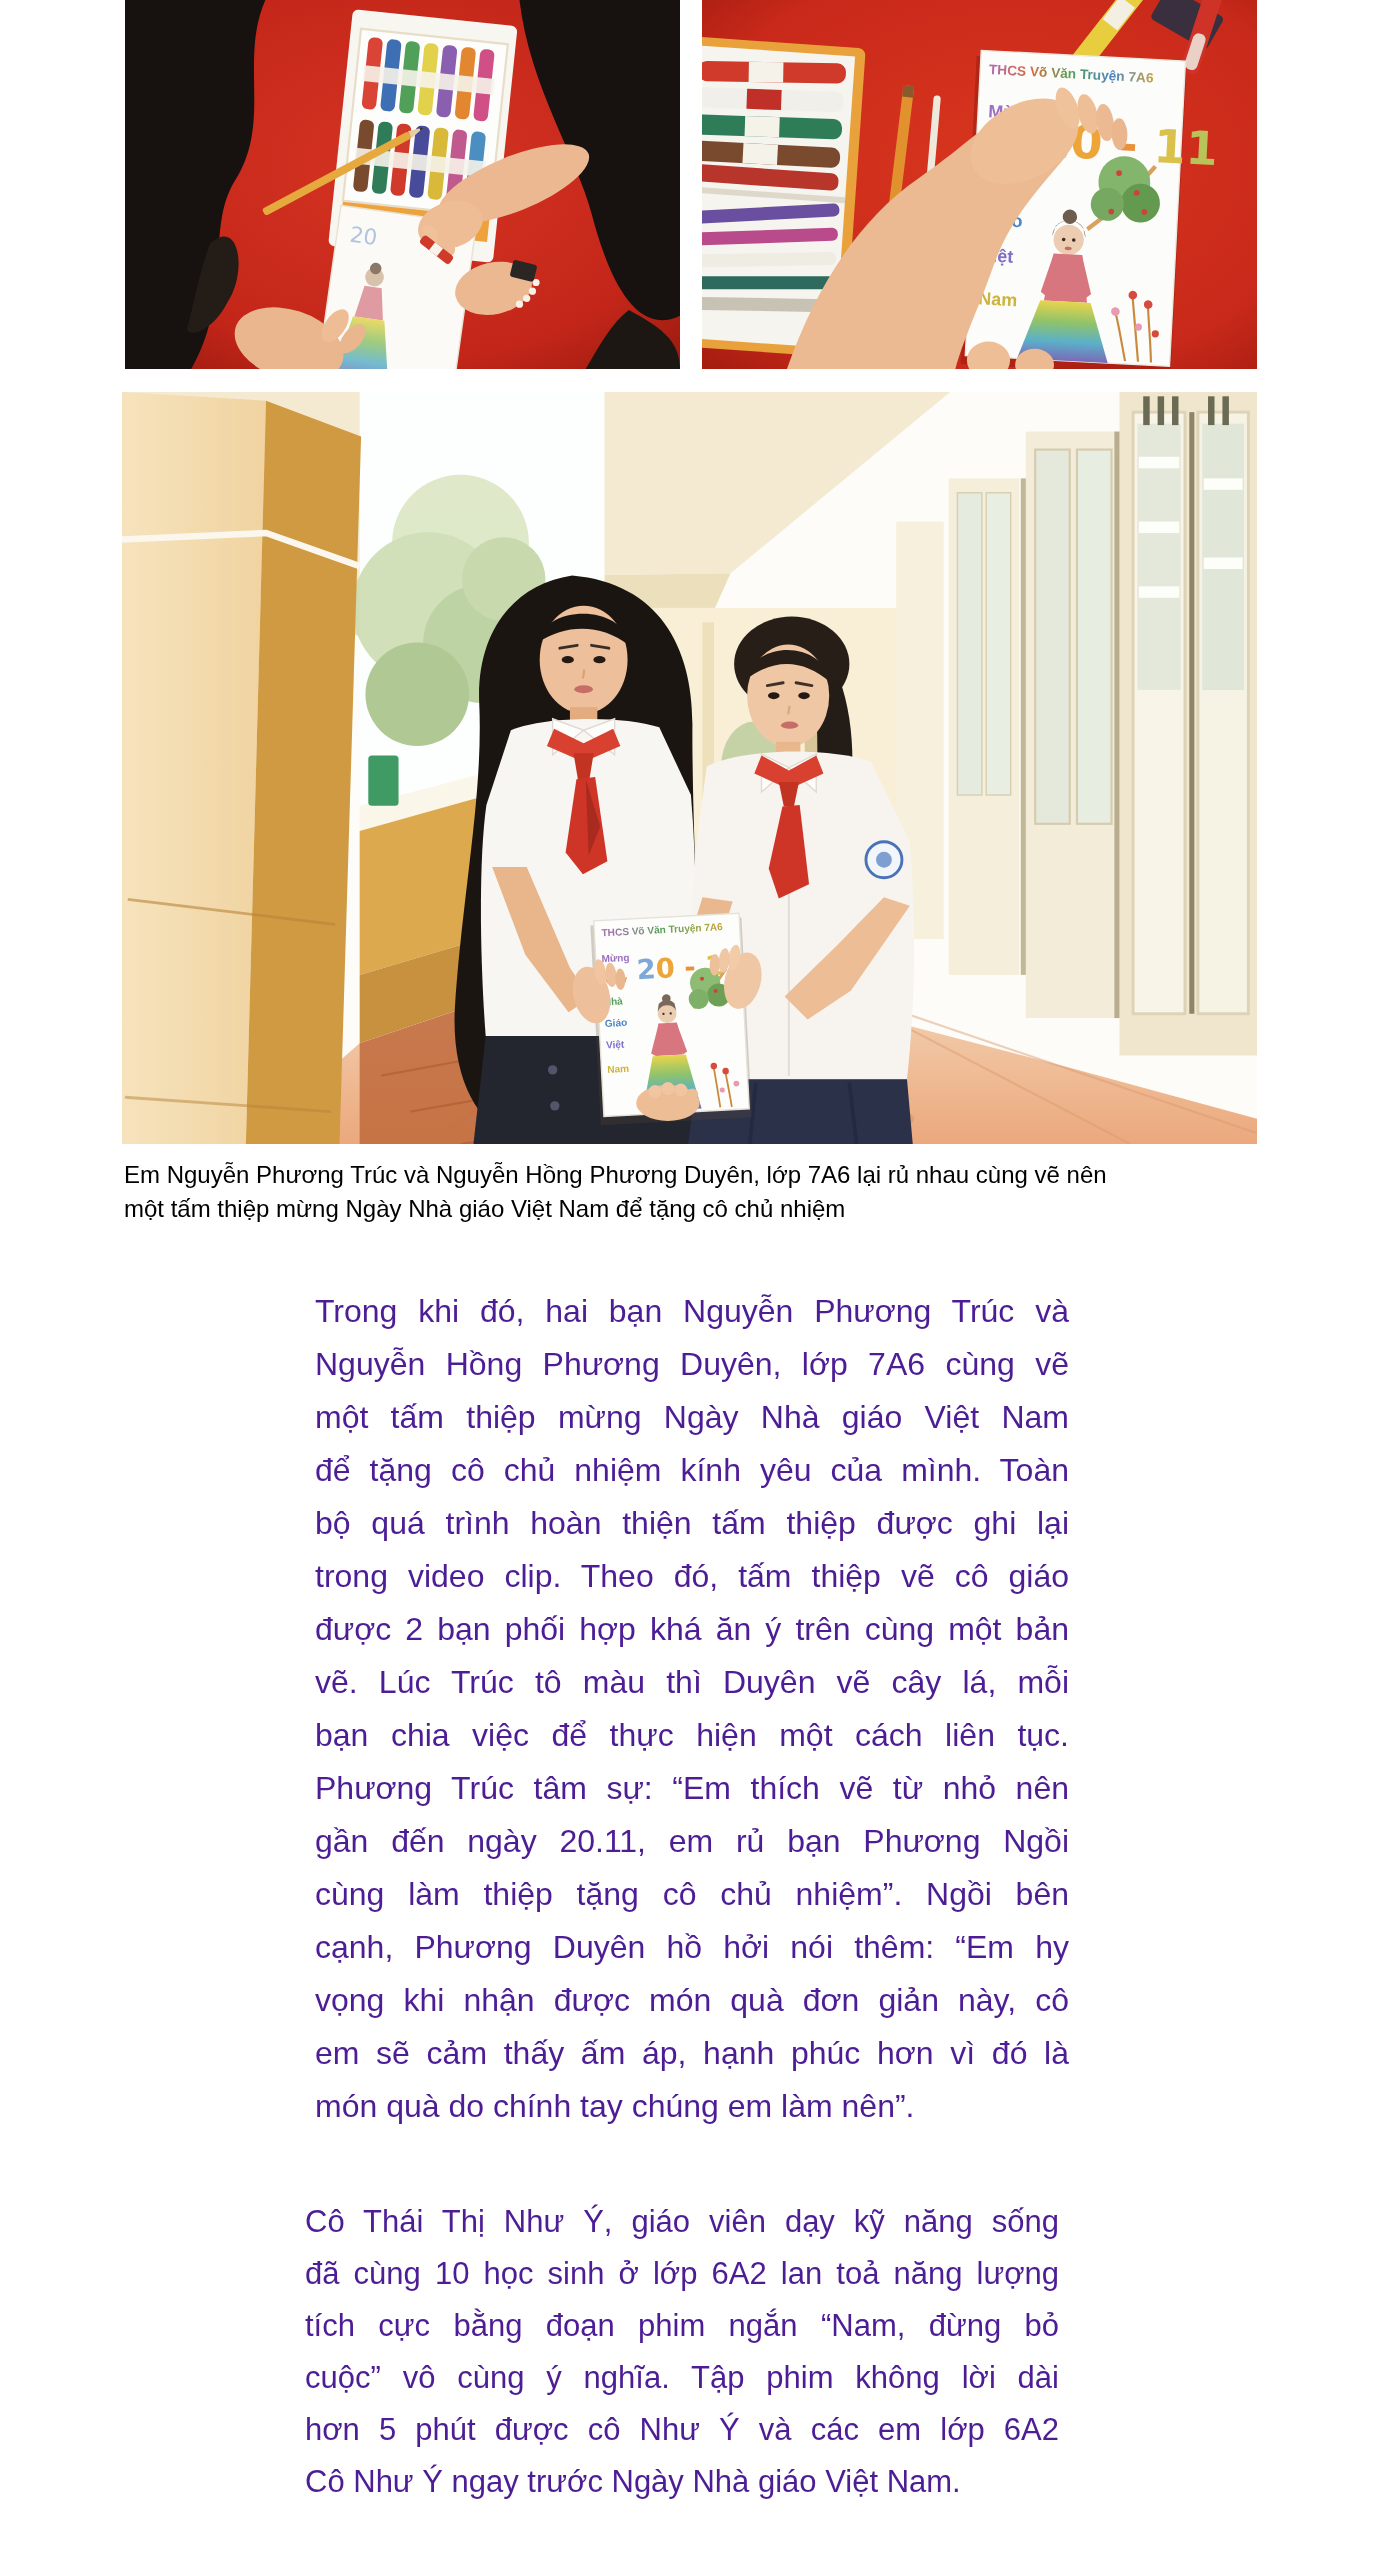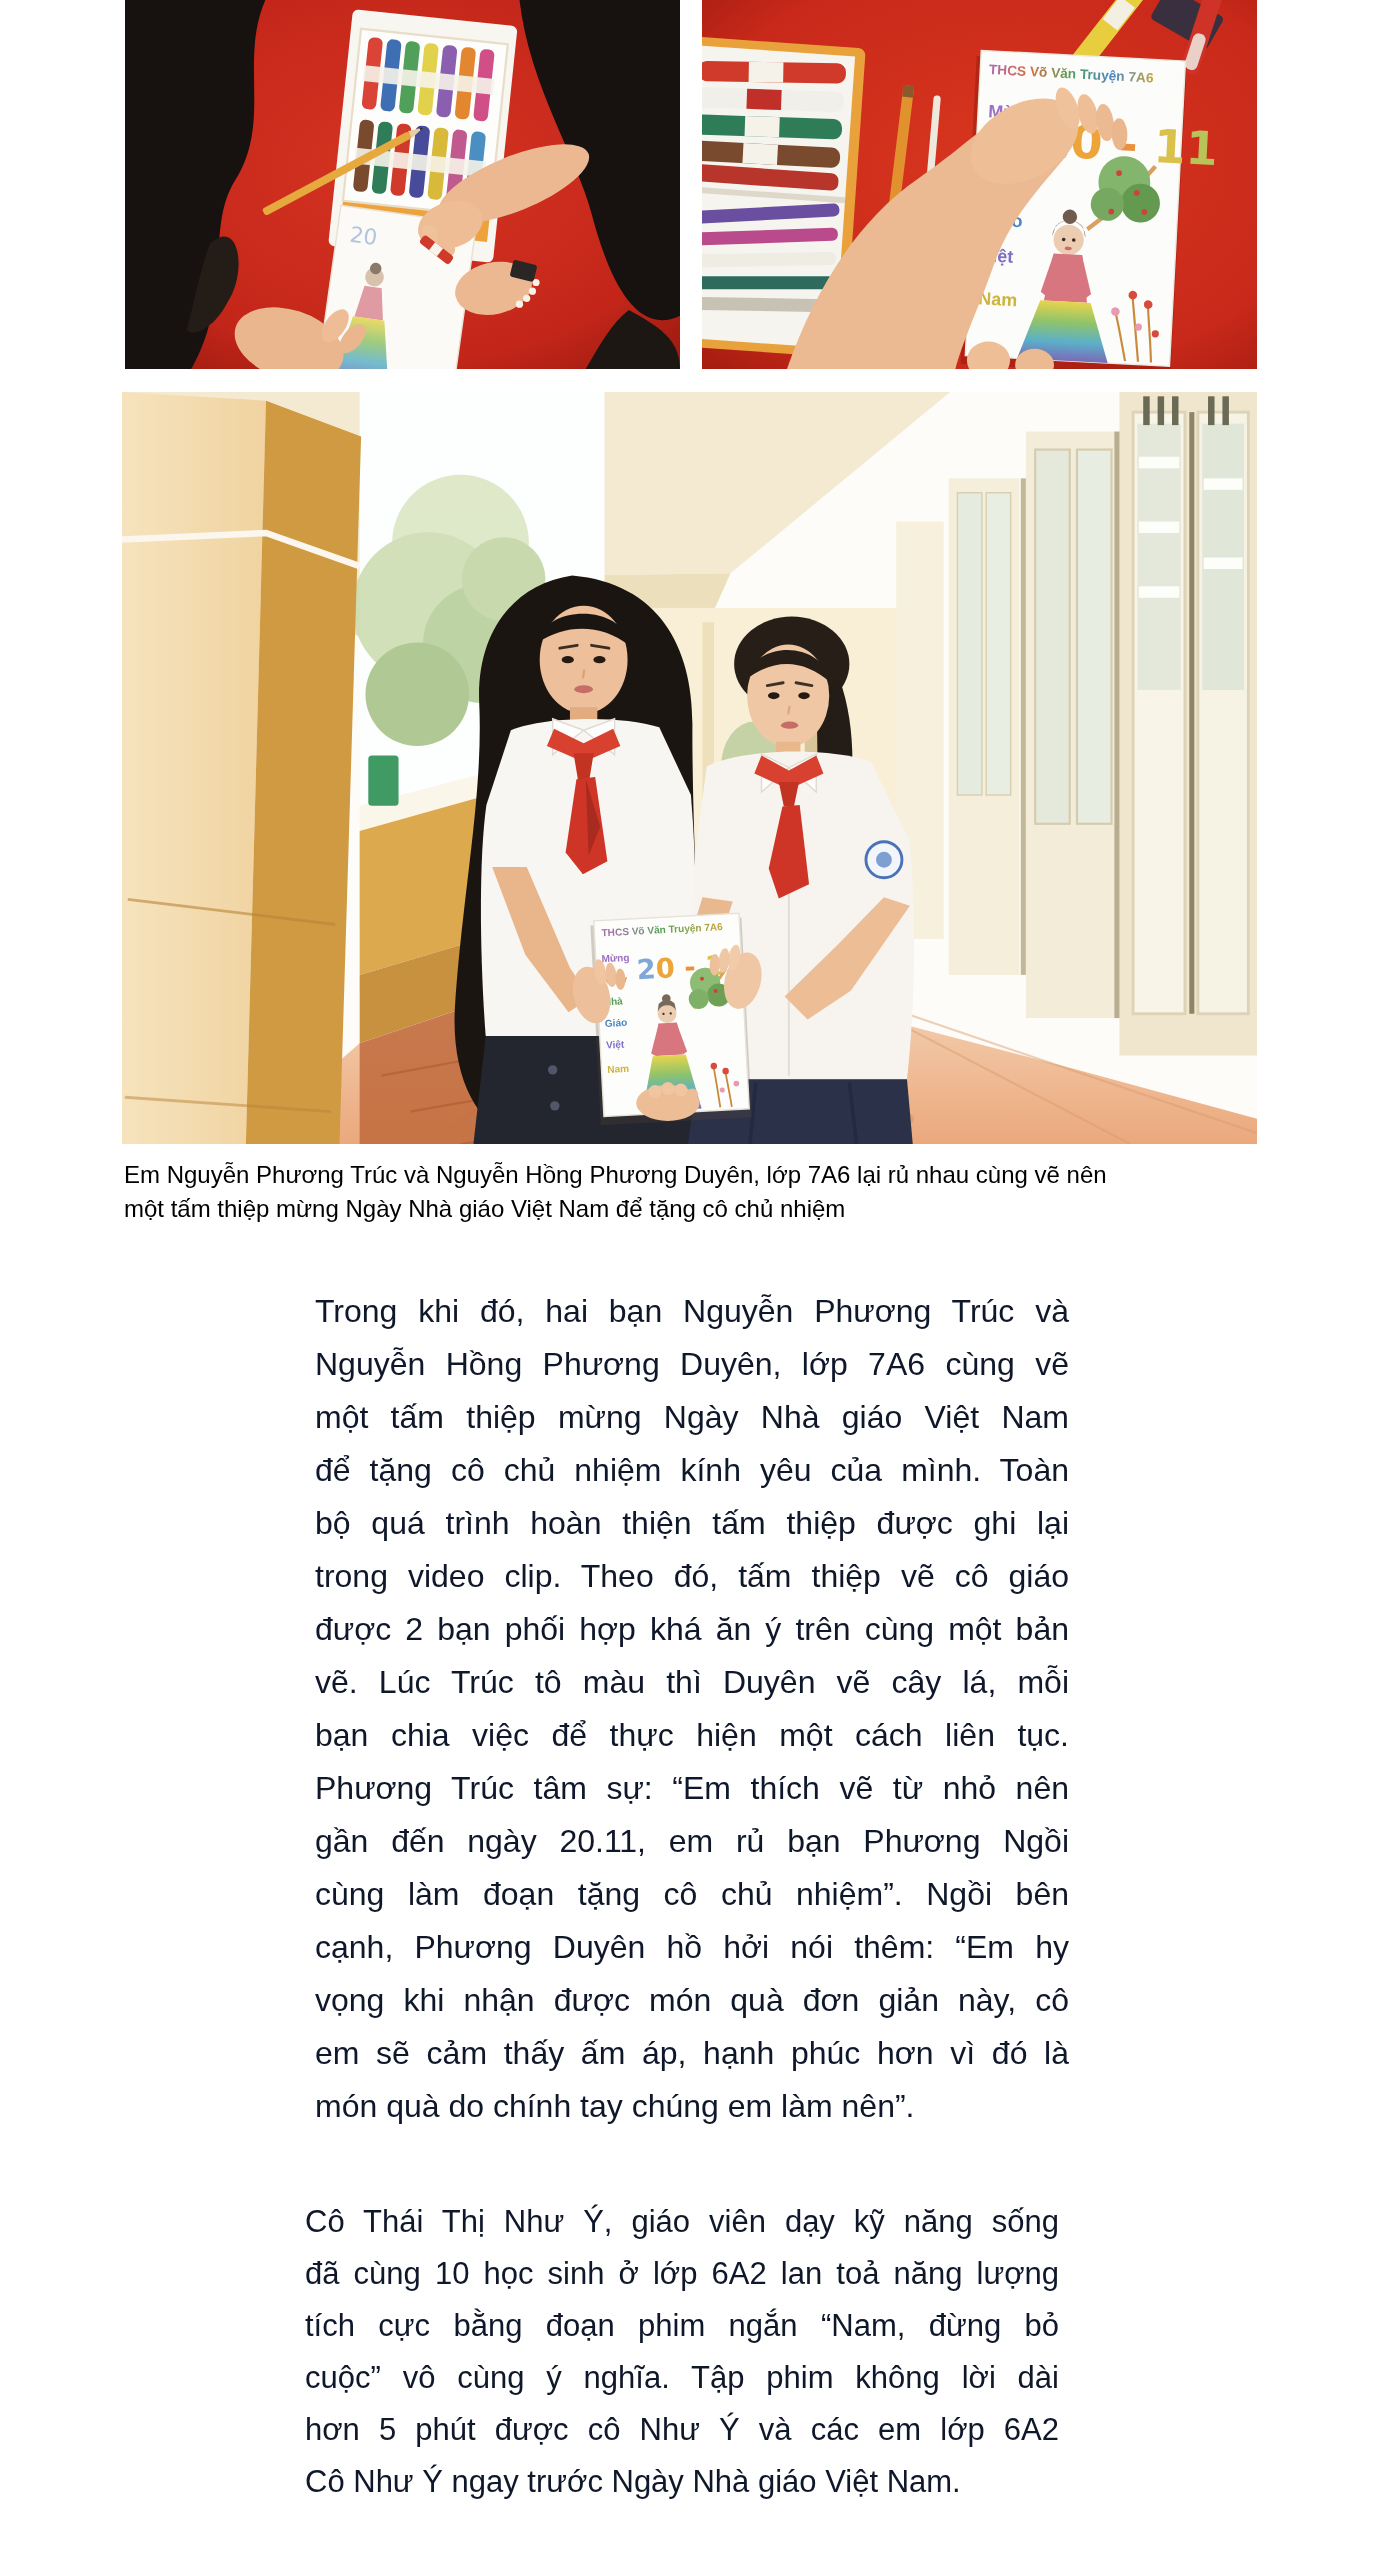--- a/index.html
+++ b/index.html
@@ -15,21 +15,21 @@
   
   #photo-top-left{left:125px;top:0;width:555px;height:369px;}
   #photo-top-right{left:702px;top:0;width:555px;height:369px;}
   #photo-large{left:122px;top:392px;width:1135px;height:752px;}
 
   
   #caption{left:124px;top:1158px;width:1135px;color:#000000;font-size:24px;}
   #caption .line{height:34px;line-height:34px;text-align:left;white-space:nowrap;}
 
   
-  .para{color:#0f172a;}
+  .para{color:#4c1d95;}
   #para-1{left:315px;top:1285px;width:754px;font-size:32px;}
   #para-1 .line{height:53px;line-height:53px;}
   #para-2{left:305px;top:2196px;width:754px;font-size:31px;}
   #para-2 .line{height:52px;line-height:52px;}
   .para .line{text-align:justify;text-align-last:justify;}
   .para .line.last{text-align-last:left;}
 </style>
 </head>
 <body>
 
@@ -521,21 +521,21 @@
     <div class="line">Nguyễn Hồng Phương Duyên, lớp 7A6 cùng vẽ</div>
     <div class="line">một tấm thiệp mừng Ngày Nhà giáo Việt Nam</div>
     <div class="line">để tặng cô chủ nhiệm kính yêu của mình. Toàn</div>
     <div class="line">bộ quá trình hoàn thiện tấm thiệp được ghi lại</div>
     <div class="line">trong video clip. Theo đó, tấm thiệp vẽ cô giáo</div>
     <div class="line">được 2 bạn phối hợp khá ăn ý trên cùng một bản</div>
     <div class="line">vẽ. Lúc Trúc tô màu thì Duyên vẽ cây lá, mỗi</div>
     <div class="line">bạn chia việc để thực hiện một cách liên tục.</div>
     <div class="line">Phương Trúc tâm sự: “Em thích vẽ từ nhỏ nên</div>
     <div class="line">gần đến ngày 20.11, em rủ bạn Phương Ngồi</div>
-    <div class="line">cùng làm đoạn tặng cô chủ nhiệm”. Ngồi bên</div>
+    <div class="line">cùng làm thiệp tặng cô chủ nhiệm”. Ngồi bên</div>
     <div class="line">cạnh, Phương Duyên hồ hởi nói thêm: “Em hy</div>
     <div class="line">vọng khi nhận được món quà đơn giản này, cô</div>
     <div class="line">em sẽ cảm thấy ấm áp, hạnh phúc hơn vì đó là</div>
     <div class="line last">món quà do chính tay chúng em làm nên”.</div>
   </div>
 <div class="abs para" id="para-2">
     <div class="line">Cô Thái Thị Như Ý, giáo viên dạy kỹ năng sống</div>
     <div class="line">đã cùng 10 học sinh ở lớp 6A2 lan toả năng lượng</div>
     <div class="line">tích cực bằng đoạn phim ngắn “Nam, đừng bỏ</div>
     <div class="line">cuộc” vô cùng ý nghĩa. Tập phim không lời dài</div>

